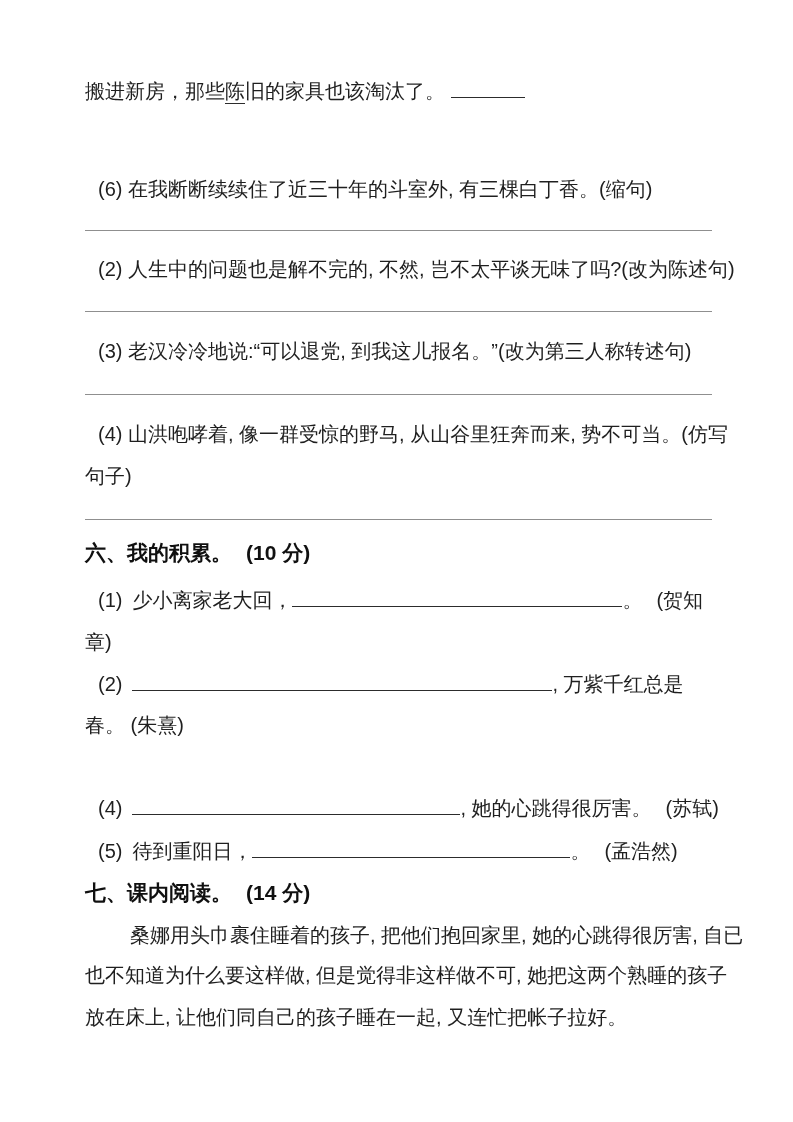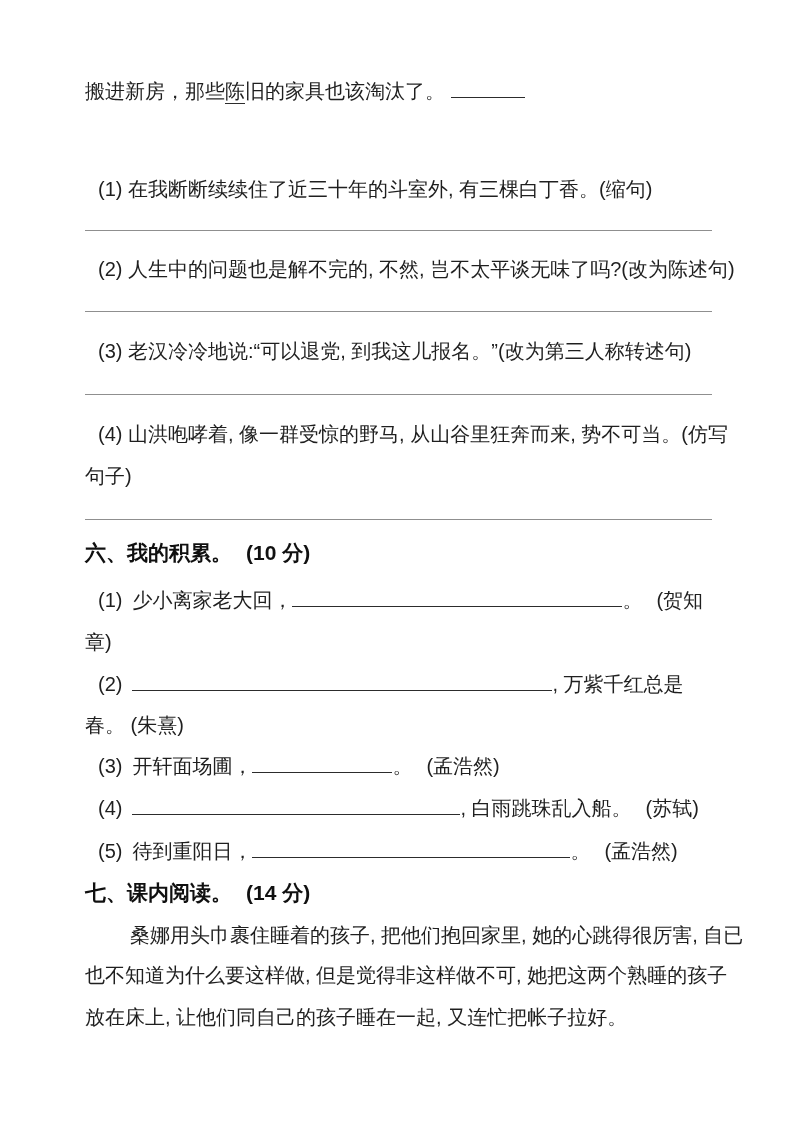--- a/index.html
+++ b/index.html
@@ -55,21 +55,21 @@
 <body>
 
 <div id="page">
 
   <div class="row" style="top:78px;left:85px">
     <span>搬进新房，那些</span><span class="uword">陈</span><span>旧的家具也该淘汰了。</span>
     <span class="blank bw-intro"></span>
   </div>
 
 
-  <div class="row" style="top:176px;left:98px">(1) 在我断断续续住了近三十年的斗室外, 有三棵白丁香。(缩句)</div>
+  <div class="row" style="top:176px;left:98px">(6) 在我断断续续住了近三十年的斗室外, 有三棵白丁香。(缩句)</div>
   <div class="ansline" style="top:230px"></div>
 
   <div class="row" style="top:256px;left:98px">(2) 人生中的问题也是解不完的, 不然, 岂不太平谈无味了吗?(改为陈述句)</div>
   <div class="ansline" style="top:311px"></div>
 
   <div class="row" style="top:338px;left:98px">(3) 老汉冷冷地说:“可以退党, 到我这儿报名。”(改为第三人称转述句)</div>
   <div class="ansline" style="top:394px"></div>
 
   <div class="row" style="top:421px;left:98px">(4) 山洪咆哮着, 像一群受惊的野马, 从山谷里狂奔而来, 势不可当。(仿写</div>
   <div class="row" style="top:463px;left:85px">句子)</div>
@@ -82,26 +82,23 @@
   <div class="row" style="top:587px;left:98px">
     <span class="qnum">(1)</span><span>少小离家老大回，</span><span class="blank bw1"></span><span>。</span><span class="author">(贺知</span>
   </div>
   <div class="row" style="top:629px;left:85px">章)</div>
 
   <div class="row" style="top:671px;left:98px">
     <span class="qnum">(2)</span><span class="blank bw2"></span><span>, 万紫千红总是</span>
   </div>
   <div class="row" style="top:712px;left:85px">春。 (朱熹)</div>
 
-  <div class="row" style="top:753px;left:98px">
-    <span class="qnum">(3)</span><span>开轩面场圃，</span><span class="blank bw3"></span><span>。</span><span class="author">(孟浩然)</span>
-  </div>
 
   <div class="row" style="top:795px;left:98px">
-    <span class="qnum">(4)</span><span class="blank bw4"></span><span>, 白雨跳珠乱入船。</span><span class="author">(苏轼)</span>
+    <span class="qnum">(4)</span><span class="blank bw4"></span><span>, 她的心跳得很厉害。</span><span class="author">(苏轼)</span>
   </div>
 
   <div class="row" style="top:838px;left:98px">
     <span class="qnum">(5)</span><span>待到重阳日，</span><span class="blank bw5"></span><span>。</span><span class="author">(孟浩然)</span>
   </div>
 
   <div class="row heading sp" style="top:880px;left:85px">
     <span>七、课内阅读。</span><span class="score">(14 分)</span>
   </div>
 

